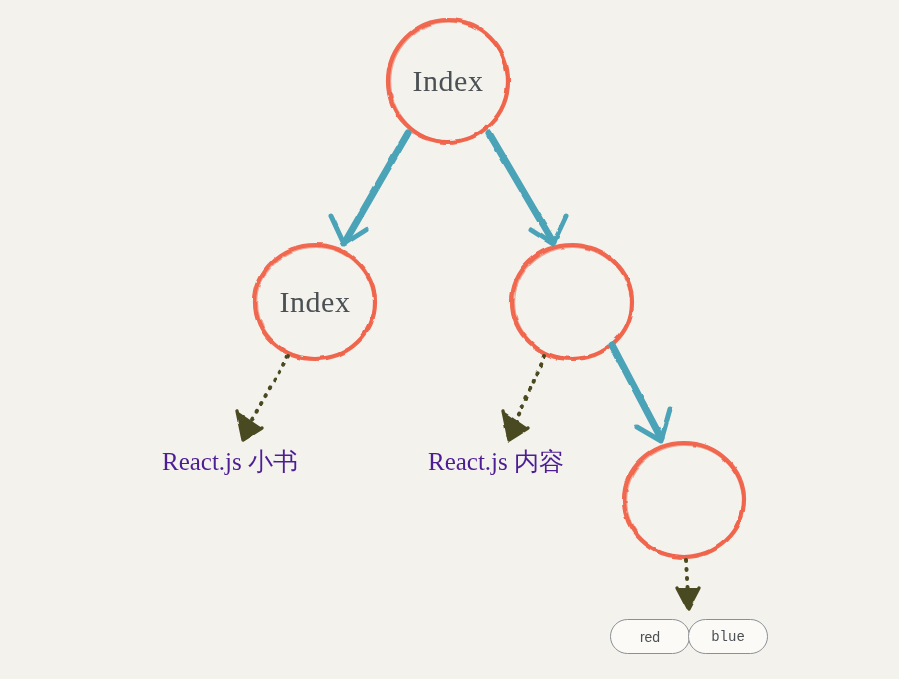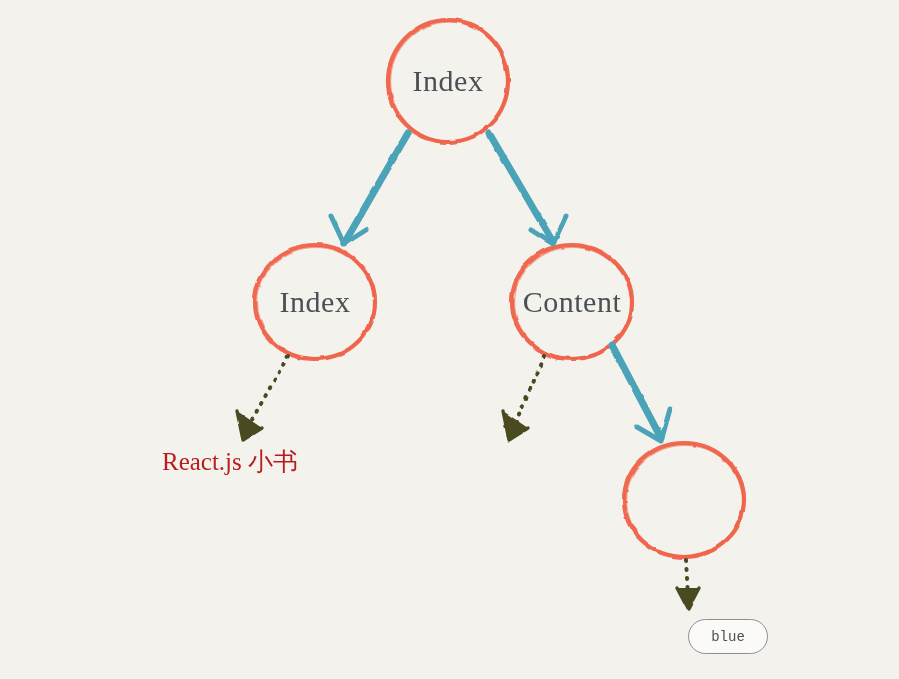--- a/index.html
+++ b/index.html
@@ -28,21 +28,21 @@
     font-family: Liberation Serif, serif;
     font-size: 30px;
     letter-spacing: 0.5px;
     white-space: nowrap;
     transform: translate(-50%, -50%);
     pointer-events: none;
     text-rendering: optimizeLegibility;
   }
   .leaf-label {
     position: absolute;
-    color: #b91c1c;
+    color: #4c1d95;
     font-family: "Liberation Serif", "DejaVu Serif", serif;
     font-size: 25px;
     white-space: nowrap;
     transform: translate(-50%, -50%);
   }
   .theme-button {
     position: absolute;
     box-sizing: border-box;
     height: 35px;
     border: 1px solid #8b9095;
@@ -136,19 +136,20 @@
 
       <g>
         <path d="M 686 560 L 688 596" stroke-width="4" stroke-dasharray="1 8"></path>
         <path d="M 677 588 L 688 609 L 699 588" stroke-width="3.4" fill="#4a4a20"></path>
       </g>
     </g>
   </svg>
 
   <div class="node-label" style="left:448px; top:81px;">Index</div>
   <div class="node-label" style="left:315px; top:302px;">Index</div>
-  <div class="node-label" style="left:572px; top:302px;">Content</div>
 
   <div class="leaf-label" style="left:230px; top:461px;">React.js 小书</div>
+  <div class="leaf-label" style="left:496px; top:461px;">React.js 内容</div>
 
+  <div class="theme-button" style="left:610px; top:619px; width:80px;">red</div>
   <div class="theme-button" style="left:688px; top:619px; width:80px;font-family:Liberation Mono, monospace;">blue</div>
 
 </div>
 
 </body></html>

